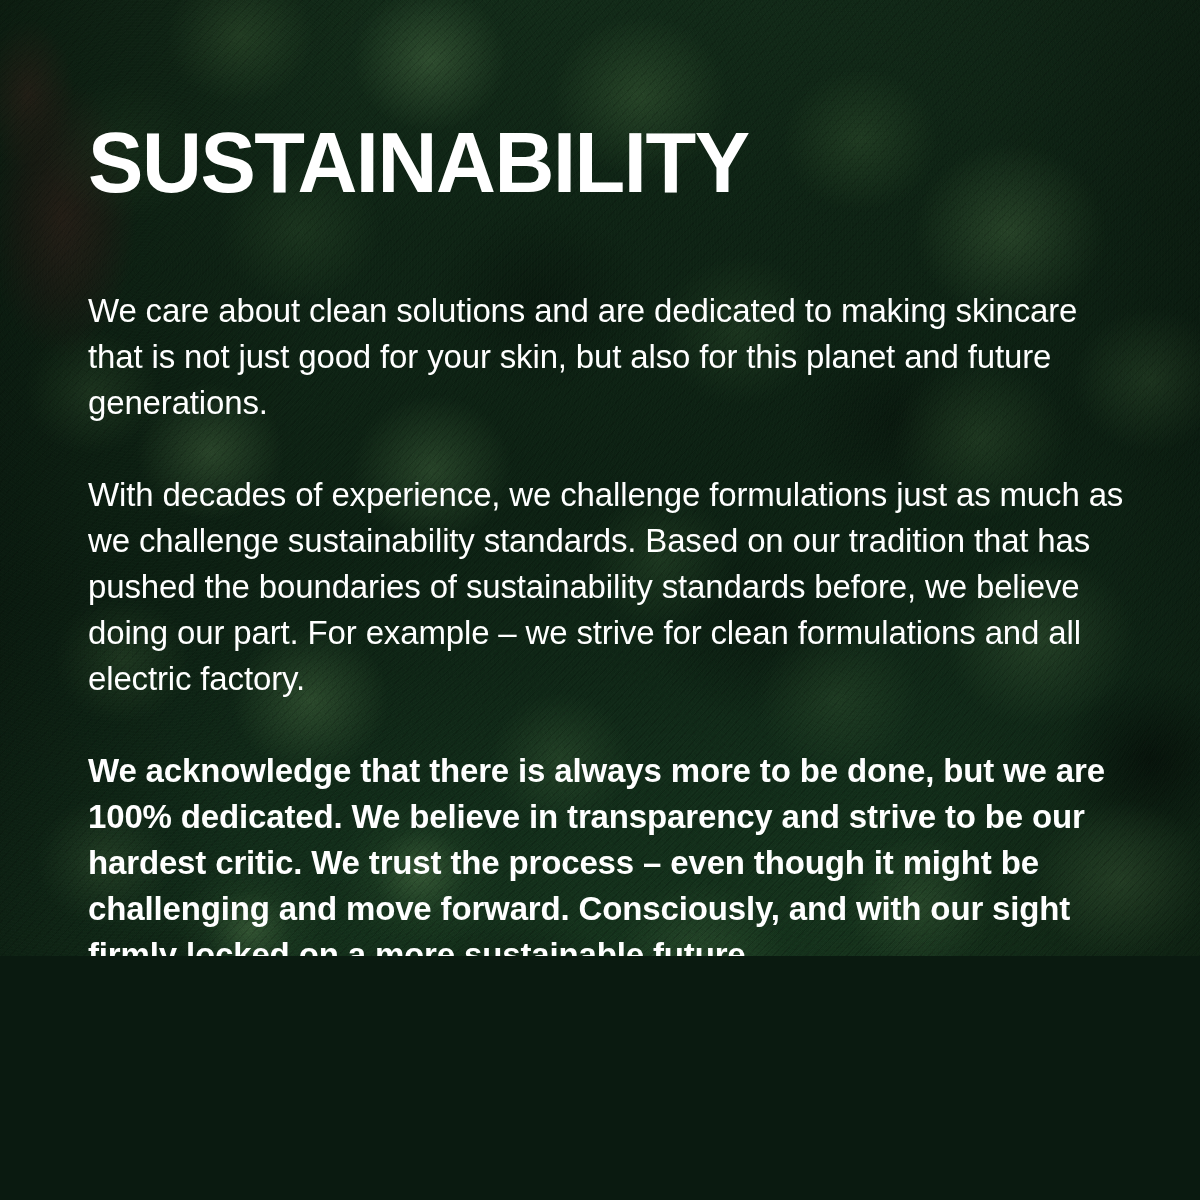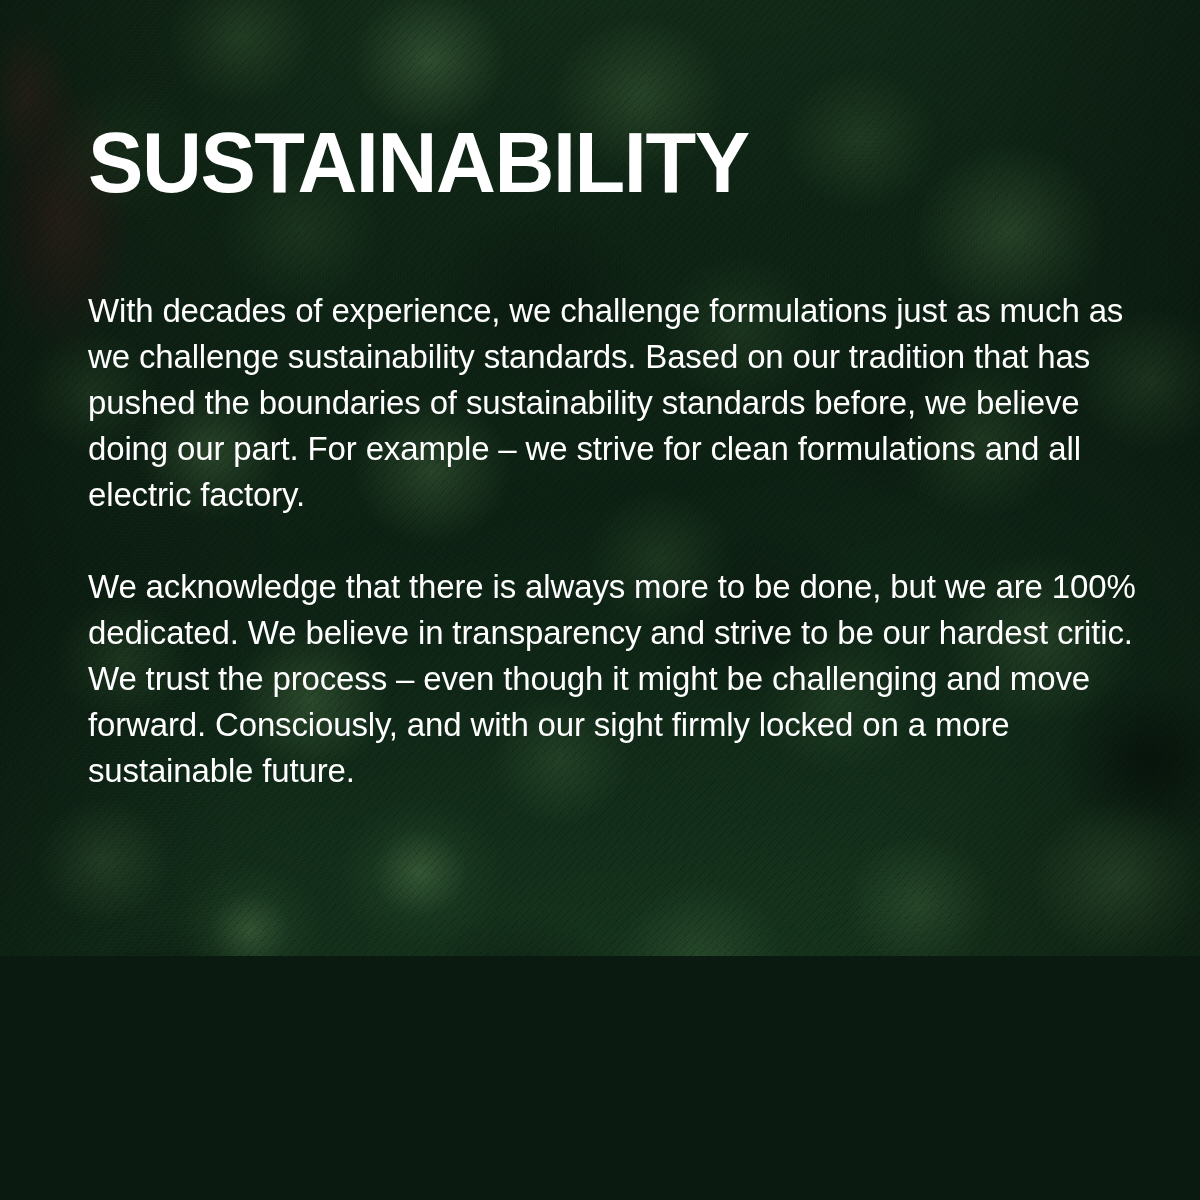--- a/index.html
+++ b/index.html
@@ -146,36 +146,37 @@
     left:0;
     width:1048px;
     font-size:33px;
     line-height:46px;
     font-weight:400;
     letter-spacing:-0.15px;
     color:#ffffff;
   }
 
   .para { margin:0 0 46px 0; }
-  .para:last-child { margin-bottom:8px; }
+  .para:last-child { margin-bottom:8px;font-weight:bold; }
 </style>
 </head>
 <body>
 
 <div class="poster">
 
   <div class="photo"></div>
   <div class="needles"></div>
   <div class="grain"></div>
   <div class="vignette"></div>
   <div class="scrim"></div>
 
   <div class="content">
 
     <h1 class="headline">SUSTAINABILITY</h1>
 
     <div class="body-copy">
+      <p class="para">We care about clean solutions and are dedicated to making skincare that is not just good for your skin, but also for this planet and future generations.</p>
       <p class="para">With decades of experience, we challenge formulations just as much as we challenge sustainability standards. Based on our tradition that has pushed the boundaries of sustainability standards before, we believe doing our part. For example – we strive for clean formulations and all electric factory.</p>
       <p class="para">We acknowledge that there is always more to be done, but we are 100% dedicated. We believe in transparency and strive to be our hardest critic. We trust the process – even though it might be challenging and move forward. Consciously, and with our sight firmly locked on a more sustainable future.</p>
     </div>
 
   </div>
 </div>
 
 </body></html>

